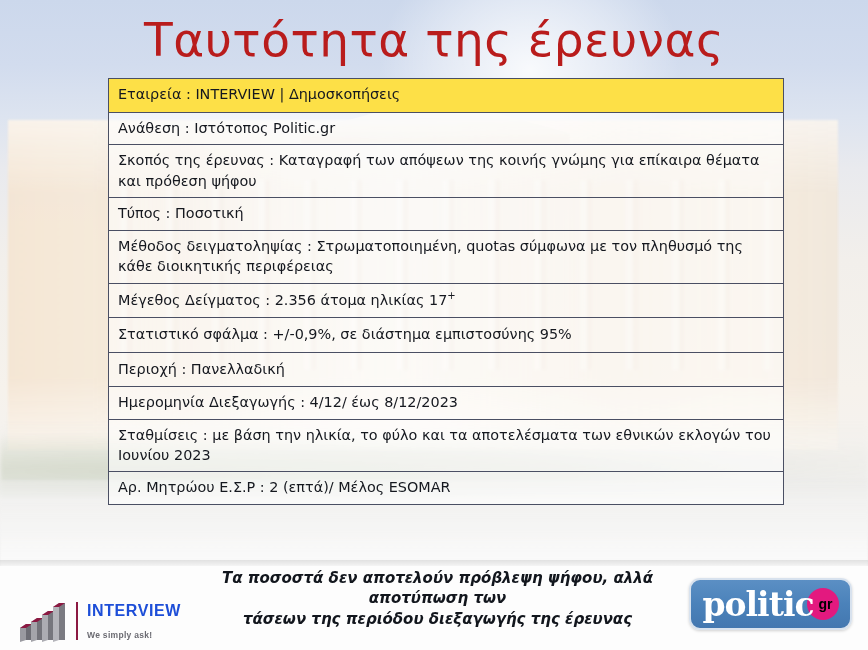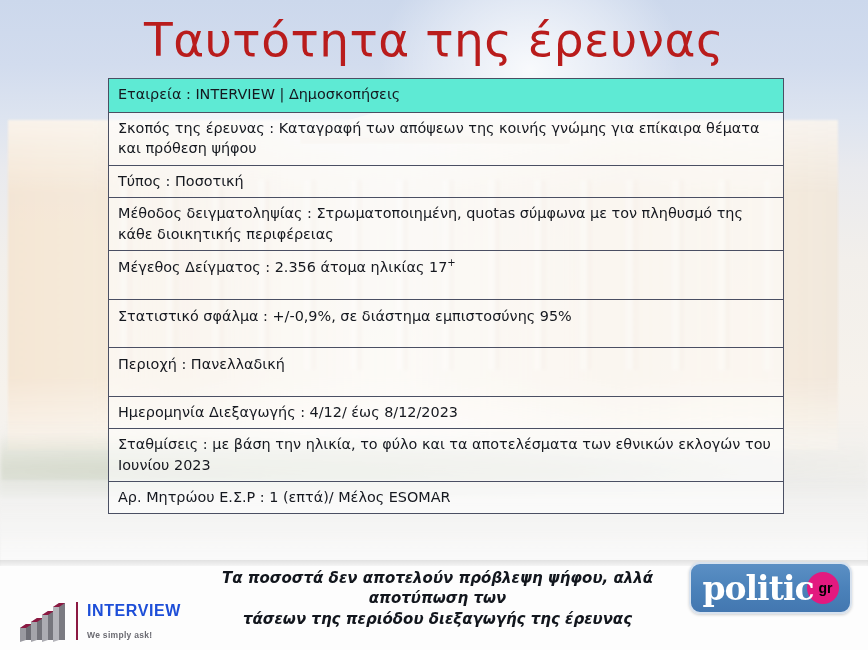--- a/index.html
+++ b/index.html
@@ -143,25 +143,25 @@
     border-bottom: 1.4px solid #4a4f63;
     box-sizing: border-box;
     padding: 5px 8px 6px 9px;
     font-size: 14.4px;
     line-height: 1.42;
     color: #15181f;
     background: rgba(255,255,255,0.42);
   }
   .row:last-child { border-bottom: none; }
   .row.highlight {
-    background: #5eead4;
+    background: #fde047;
     min-height: 34px;
   }
   .row.tall { min-height: 44px; }
-  .row.pad-sm { padding-top: 6px; padding-bottom: 21px; }
+  .row.pad-sm { padding-top: 6px; padding-bottom: 7px; }
   .row .txt { display: block; }
   .row.justify .txt { text-align: justify; }
   .sup {
     font-size: 10px;
     vertical-align: super;
     line-height: 0;
   }
 
   
   .footnote {
@@ -211,21 +211,21 @@
     color: #6b6b72;
     letter-spacing: 0.3px;
     margin-top: 12px;
     line-height: 1;
   }
 
   
   .politic-logo {
     position: absolute;
     left: 689px;
-    top: 562px;
+    top: 578px;
     width: 163px;
     height: 52px;
     border-radius: 11px;
     background: linear-gradient(180deg, #5b8fc4 0%, #4b82ba 50%, #4377b0 100%);
     border: 2px solid #d8e2ee;
     box-sizing: border-box;
     box-shadow: 0 1px 3px rgba(0,0,0,0.18);
     display: flex;
     align-items: center;
     justify-content: center;
@@ -276,20 +276,23 @@
   <div class="bg-footer-band"></div>
 
   <div class="title">Ταυτότητα της έρευνας</div>
 
   <div class="idtable">
 
     <div class="row highlight">
       <span class="txt">Εταιρεία : INTERVIEW  | Δημοσκοπήσεις</span>
     </div>
 
+    <div class="row">
+      <span class="txt">Ανάθεση : Ιστότοπος Politic.gr</span>
+    </div>
 
     <div class="row tall">
       <span class="txt">Σκοπός της έρευνας : Καταγραφή των απόψεων της κοινής γνώμης για επίκαιρα θέματα και πρόθεση ψήφου</span>
     </div>
 
     <div class="row">
       <span class="txt">Τύπος : Ποσοτική</span>
     </div>
 
     <div class="row tall">
@@ -311,21 +314,21 @@
 
     <div class="row">
       <span class="txt">Ημερομηνία Διεξαγωγής : 4/12/ έως 8/12/2023</span>
     </div>
 
     <div class="row tall">
       <span class="txt">Σταθμίσεις : με βάση την ηλικία, το φύλο και τα αποτελέσματα των εθνικών εκλογών του Ιουνίου 2023</span>
     </div>
 
     <div class="row">
-      <span class="txt">Αρ. Μητρώου Ε.Σ.Ρ : 1 (επτά)/ Μέλος ESOMAR</span>
+      <span class="txt">Αρ. Μητρώου Ε.Σ.Ρ : 2 (επτά)/ Μέλος ESOMAR</span>
     </div>
 
   </div>
 
   <div class="footnote">
     <div>Τα ποσοστά δεν αποτελούν πρόβλεψη ψήφου, αλλά αποτύπωση των</div>
     <div>τάσεων της περιόδου διεξαγωγής της έρευνας</div>
   </div>
 
   <div class="interview-logo">

